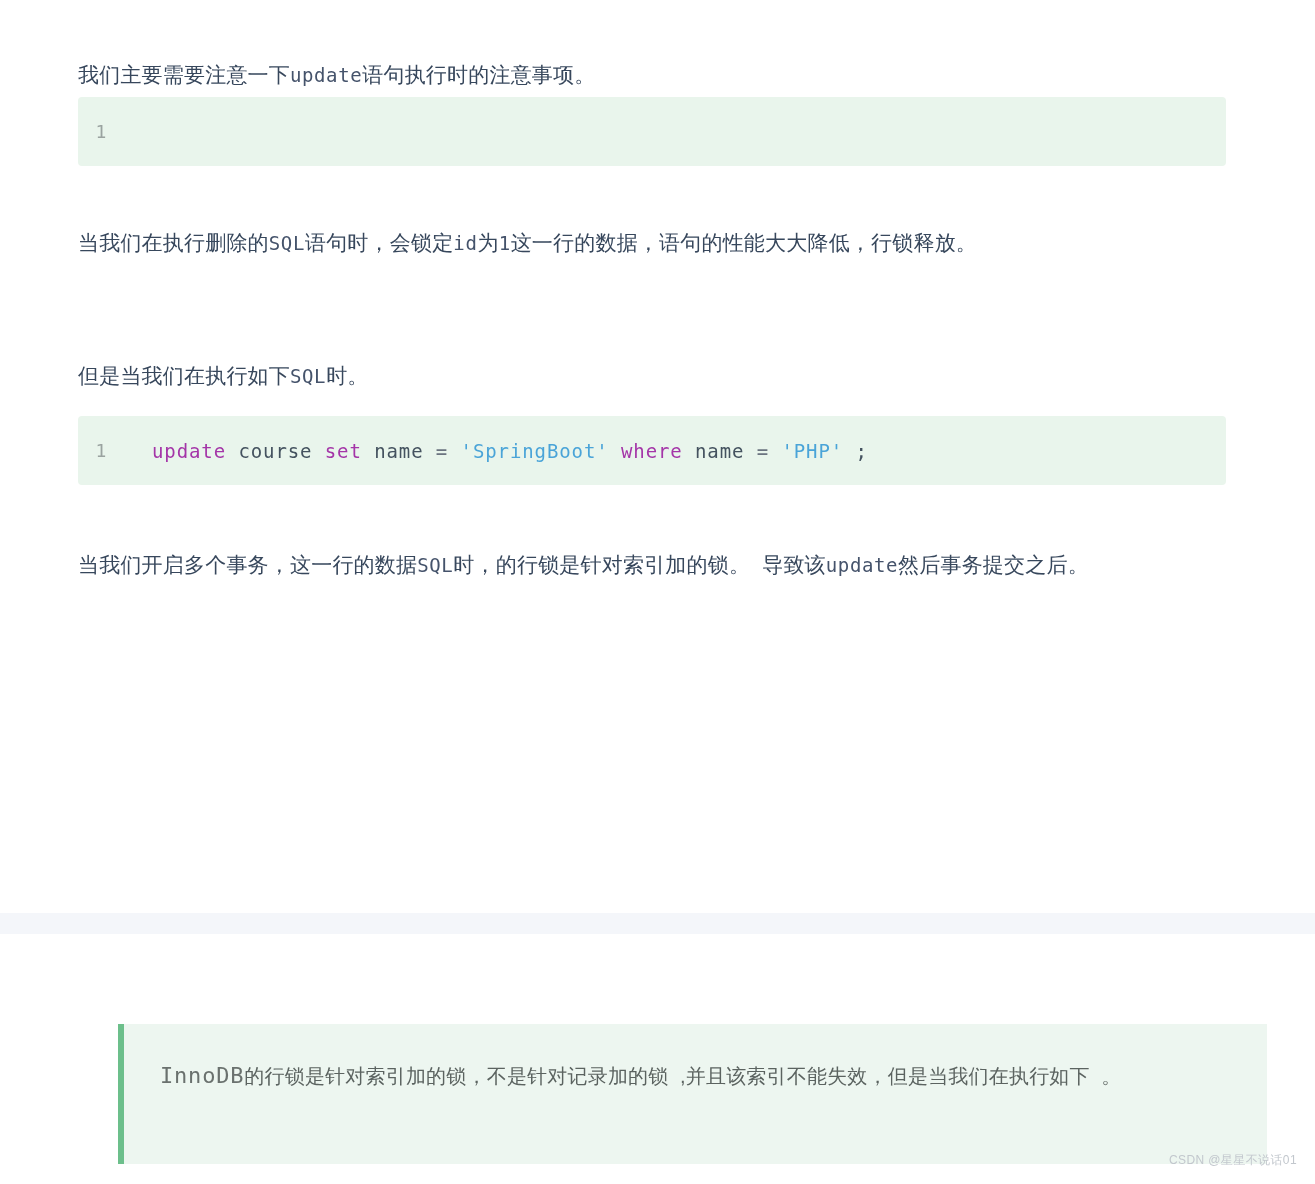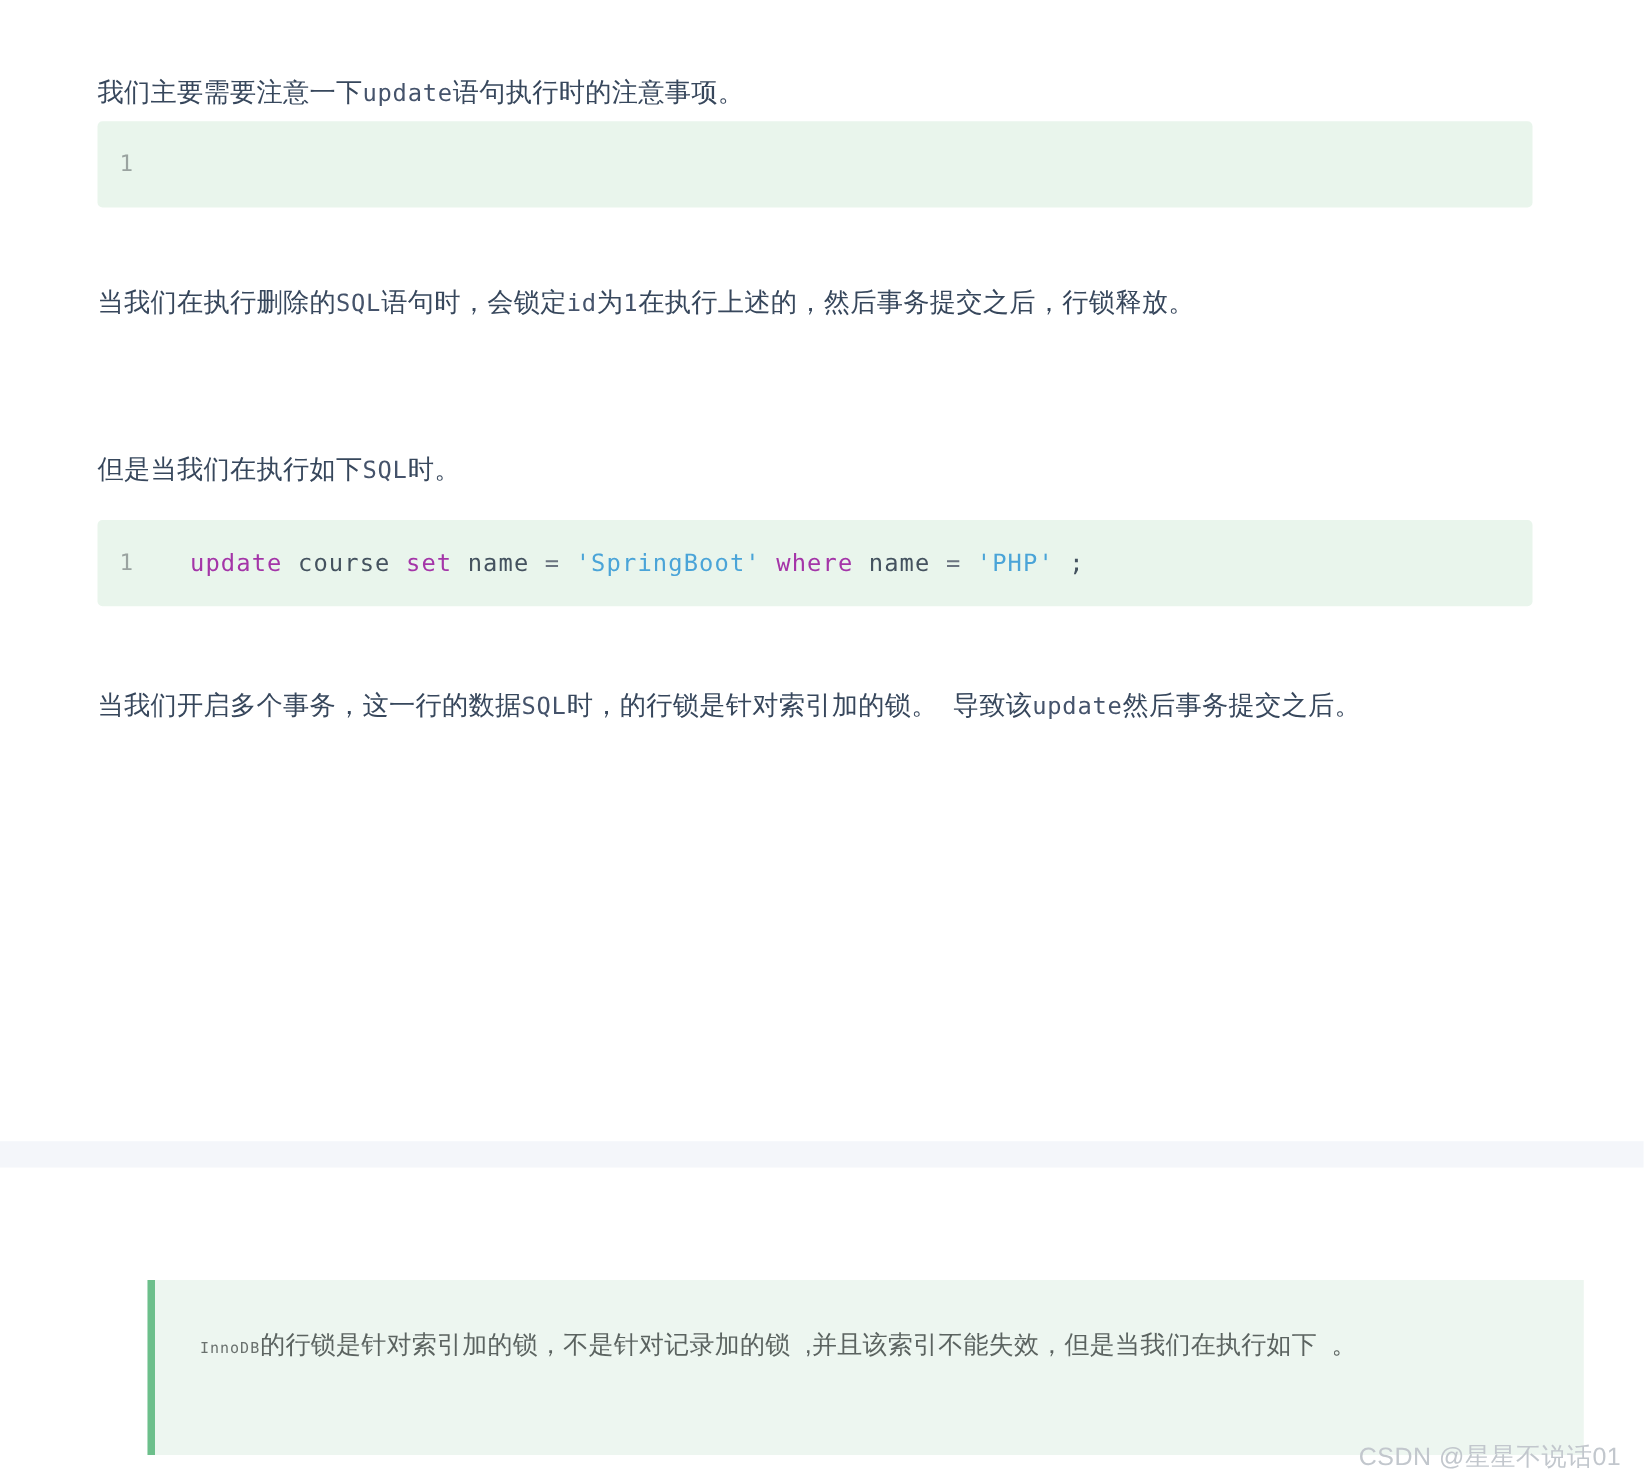--- a/index.html
+++ b/index.html
@@ -117,51 +117,51 @@
     width: 1075px;
     color: #5b6360;
     font-size: 20px;
     line-height: 56px;
     letter-spacing: 0.2px;
     white-space: pre-wrap;
     font-family: "Liberation Sans", "DejaVu Sans", sans-serif;
   }
   .blockquote .bq-text .mono {
     font-family: "DejaVu Sans Mono", "Liberation Mono", monospace;
-    font-size: 12px;
+    font-size: 22px;
     letter-spacing: 0.8px;
     color: #6a716e;
   }
 
   
   .watermark {
     position: absolute;
     right: 18px;
     top: 1152px;
     color: #c2c7cd;
-    font-size: 20px;
+    font-size: 12px;
     letter-spacing: 0.4px;
     font-family: "Liberation Sans", "DejaVu Sans", sans-serif;
     white-space: nowrap;
   }
 </style>
 </head>
 <body>
 
 <div class="article">
 
   <p class="para" id="para-1"><span>我们主要需要注意一下</span><span class="mono">update</span><span>语句执行时的注意事项。</span></p>
 
   <div class="codeblock" id="code-1">
     <div class="code-line">
       <span class="line-no">1</span>
     </div>
   </div>
 
-  <p class="para" id="para-2"><span>当我们在执行删除的</span><span class="mono">SQL</span><span>语句时，会锁定</span><span class="mono">id</span><span>为</span><span class="mono">1</span><span>在执行上述的，然后事务提交之后，行锁释放。</span></p>
+  <p class="para" id="para-2"><span>当我们在执行删除的</span><span class="mono">SQL</span><span>语句时，会锁定</span><span class="mono">id</span><span>为</span><span class="mono">1</span><span>这一行的数据，语句的性能大大降低，行锁释放。</span></p>
 
   <p class="para" id="para-3"><span>但是当我们在执行如下</span><span class="mono">SQL</span><span>时。</span></p>
 
   <div class="codeblock" id="code-2">
     <div class="code-line">
       <span class="line-no">1</span>
       <span class="code-text"><span class="tok-kw">update</span> <span class="tok-id">course</span> <span class="tok-kw">set</span> <span class="tok-id">name</span> <span class="tok-op">=</span> <span class="tok-str">'SpringBoot'</span> <span class="tok-kw">where</span> <span class="tok-id">name</span> <span class="tok-op">=</span> <span class="tok-str">'PHP'</span> <span class="tok-punc">;</span></span>
     </div>
   </div>
 

